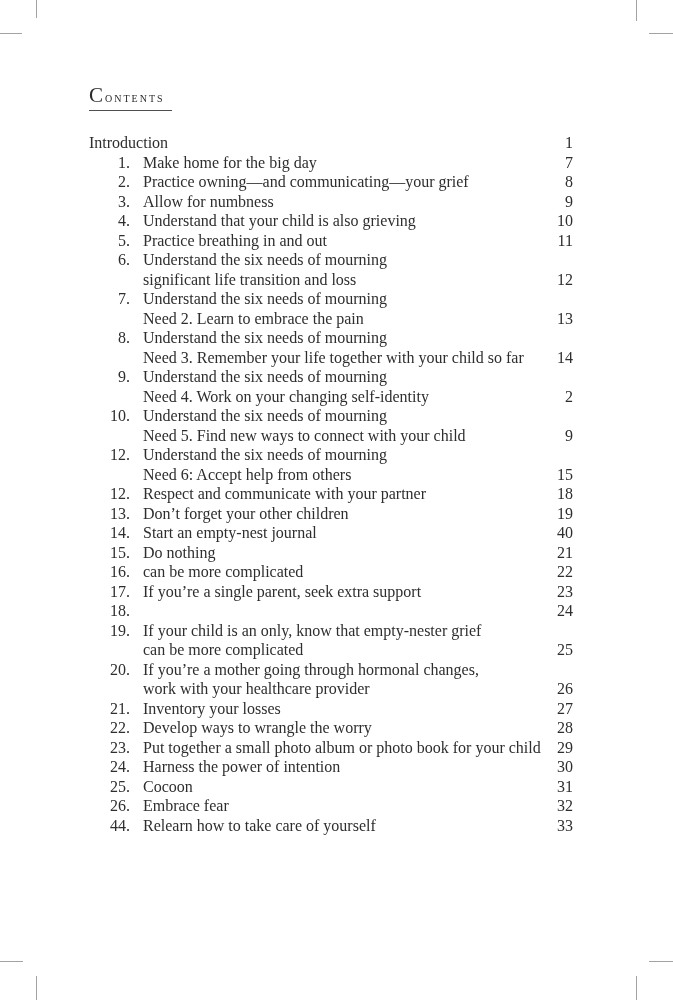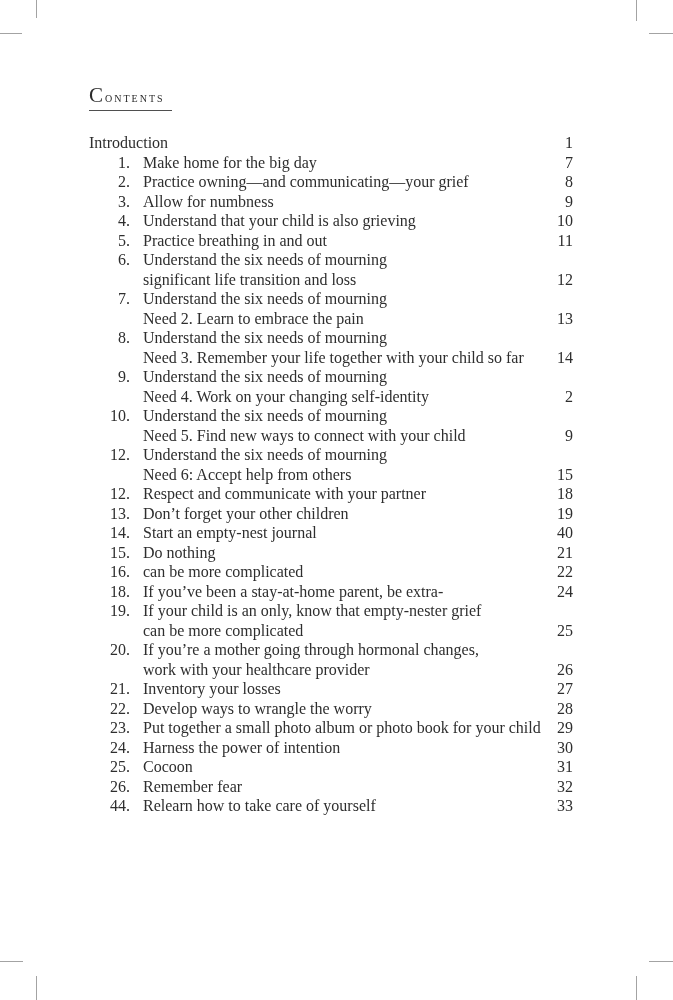--- a/index.html
+++ b/index.html
@@ -215,23 +215,29 @@
         <div class="pg">21</div>
       </div>
       <div class="row">
         <div class="num">16.</div>
         <div class="text">
           <div class="line">can be more complicated</div>
         </div>
         <div class="pg">22</div>
       </div>
       <div class="row">
+        <div class="num">17.</div>
+        <div class="text">
+          <div class="line">If you’re a single parent, seek extra support</div>
+        </div>
+        <div class="pg">23</div>
+      </div>
+      <div class="row">
         <div class="num">18.</div>
         <div class="text">
-          <div class="line">If you’ve been a stay-at-home parent, be extra-</div>
         </div>
         <div class="pg">24</div>
       </div>
       <div class="row">
         <div class="num">19.</div>
         <div class="text">
           <div class="line">If your child is an only, know that empty-nester grief</div>
           <div class="line">can be more complicated</div>
         </div>
         <div class="pg">25</div>
@@ -275,21 +281,21 @@
       <div class="row">
         <div class="num">25.</div>
         <div class="text">
           <div class="line">Cocoon</div>
         </div>
         <div class="pg">31</div>
       </div>
       <div class="row">
         <div class="num">26.</div>
         <div class="text">
-          <div class="line">Remember fear</div>
+          <div class="line">Embrace fear</div>
         </div>
         <div class="pg">32</div>
       </div>
       <div class="row">
         <div class="num">44.</div>
         <div class="text">
           <div class="line">Relearn how to take care of yourself</div>
         </div>
         <div class="pg">33</div>
       </div>

